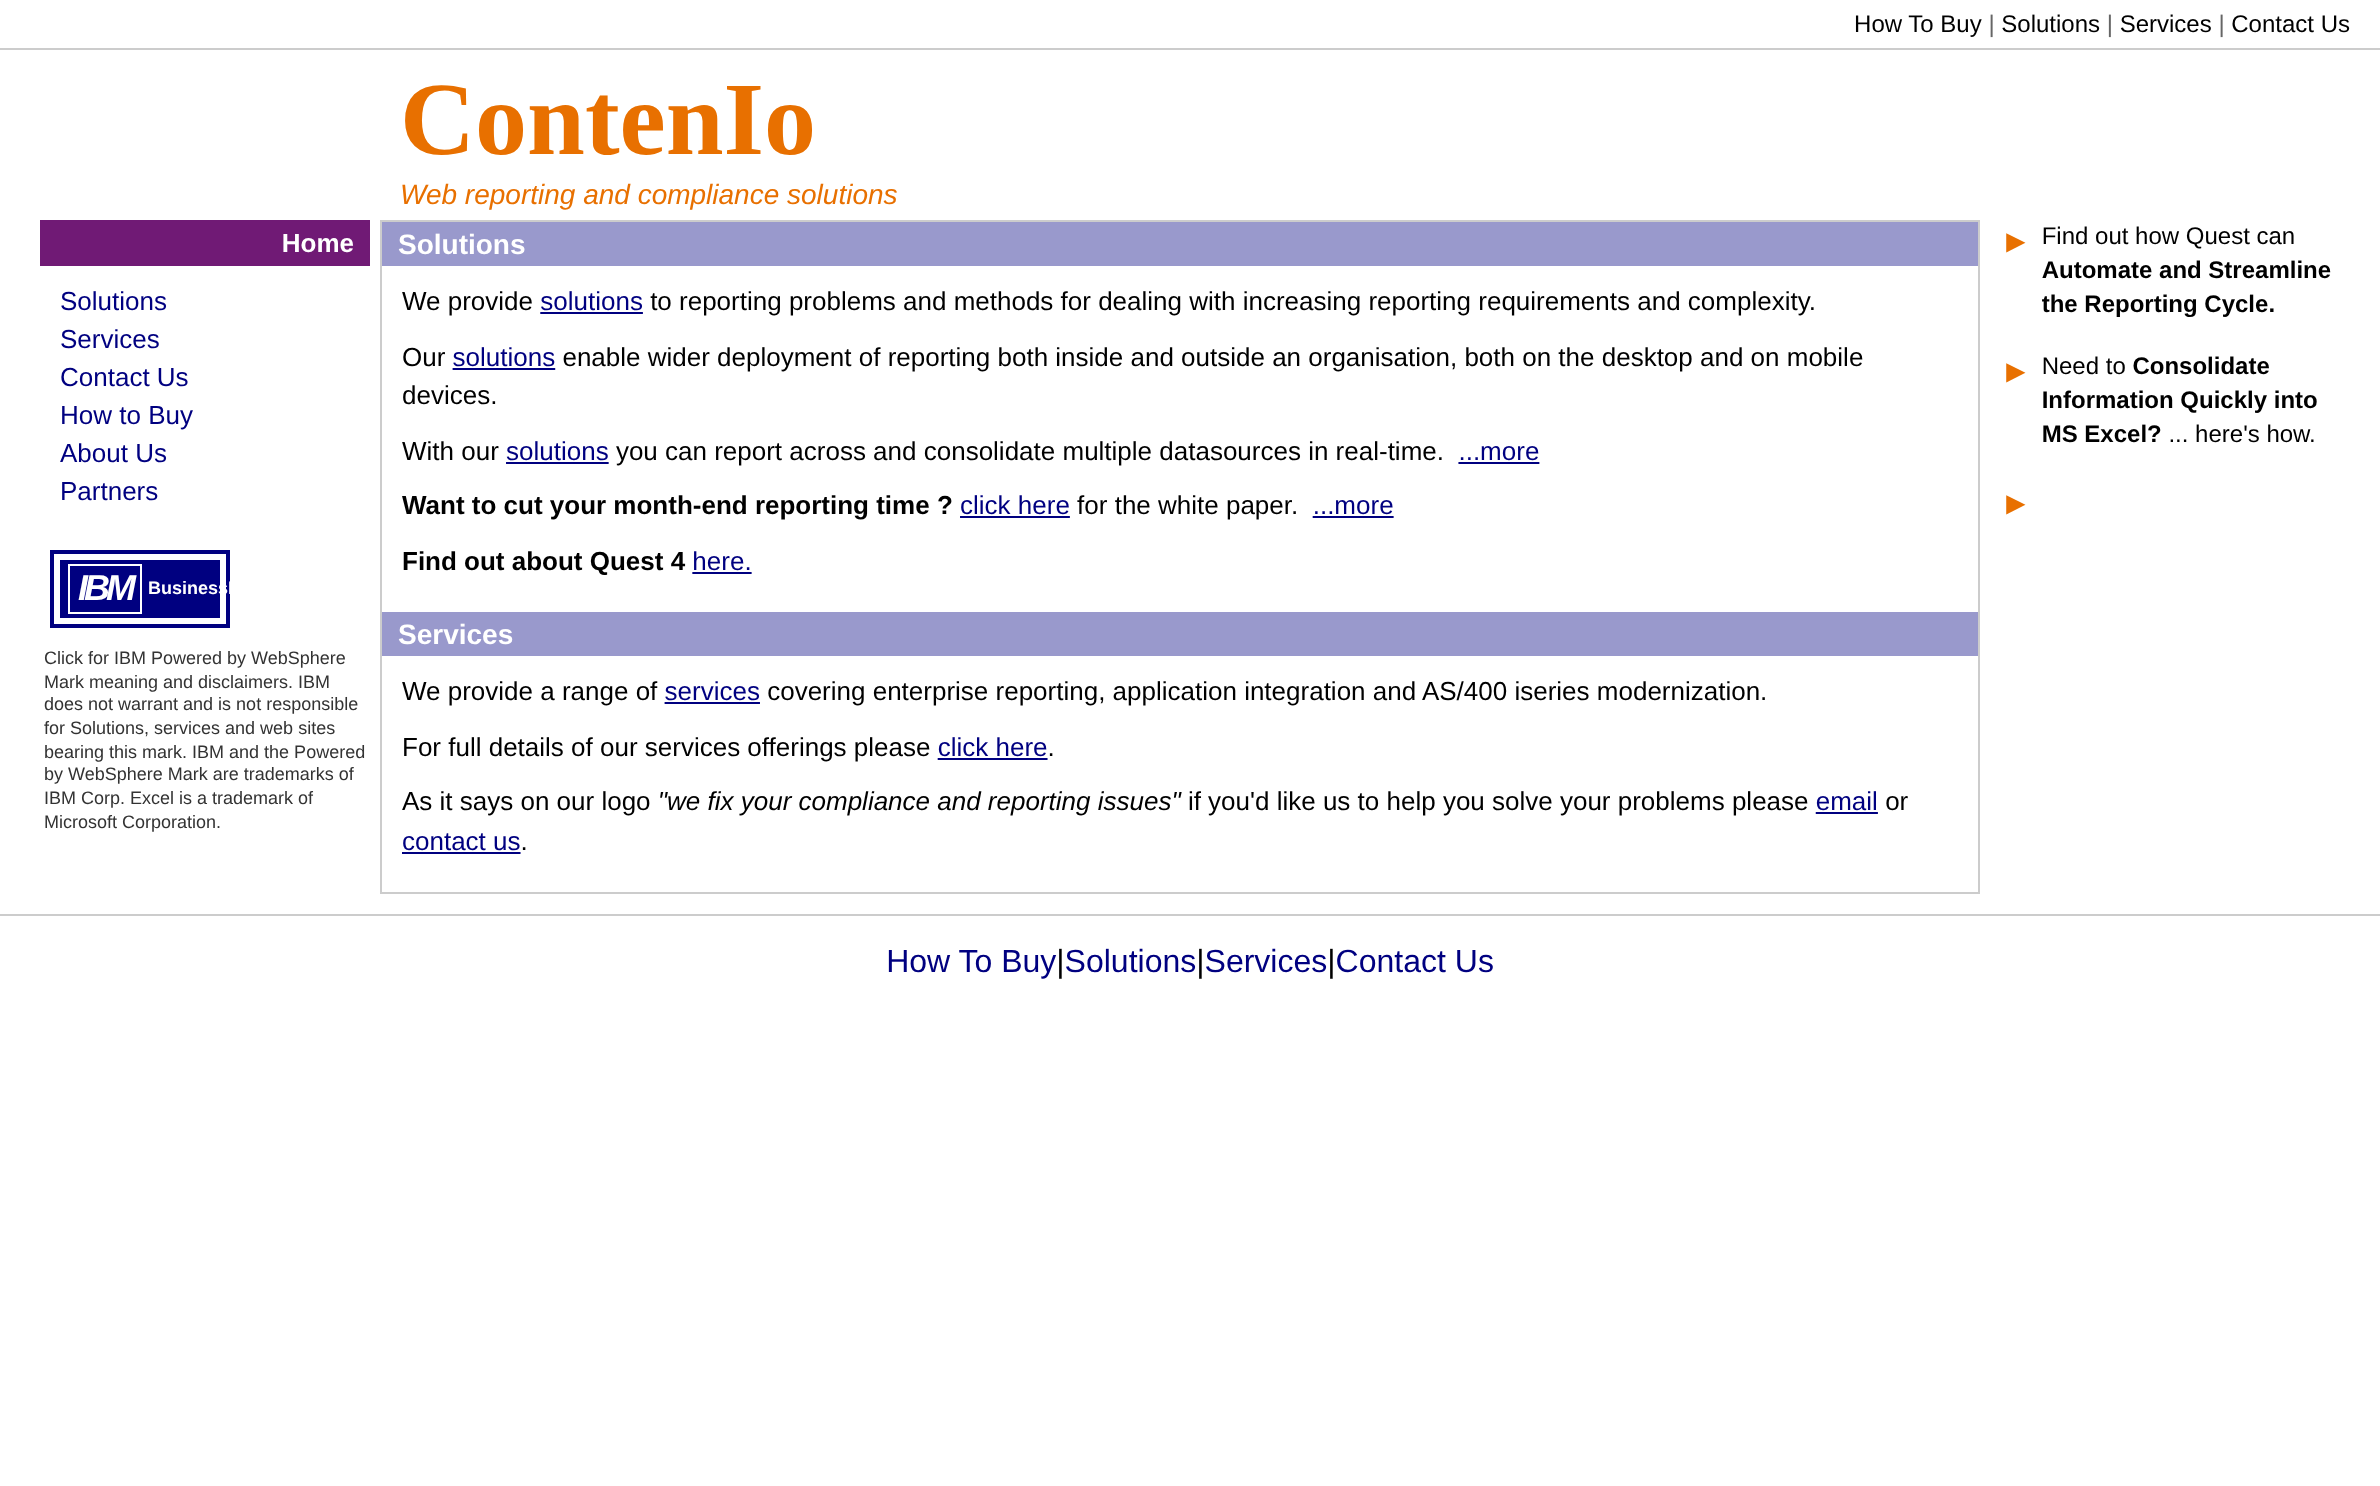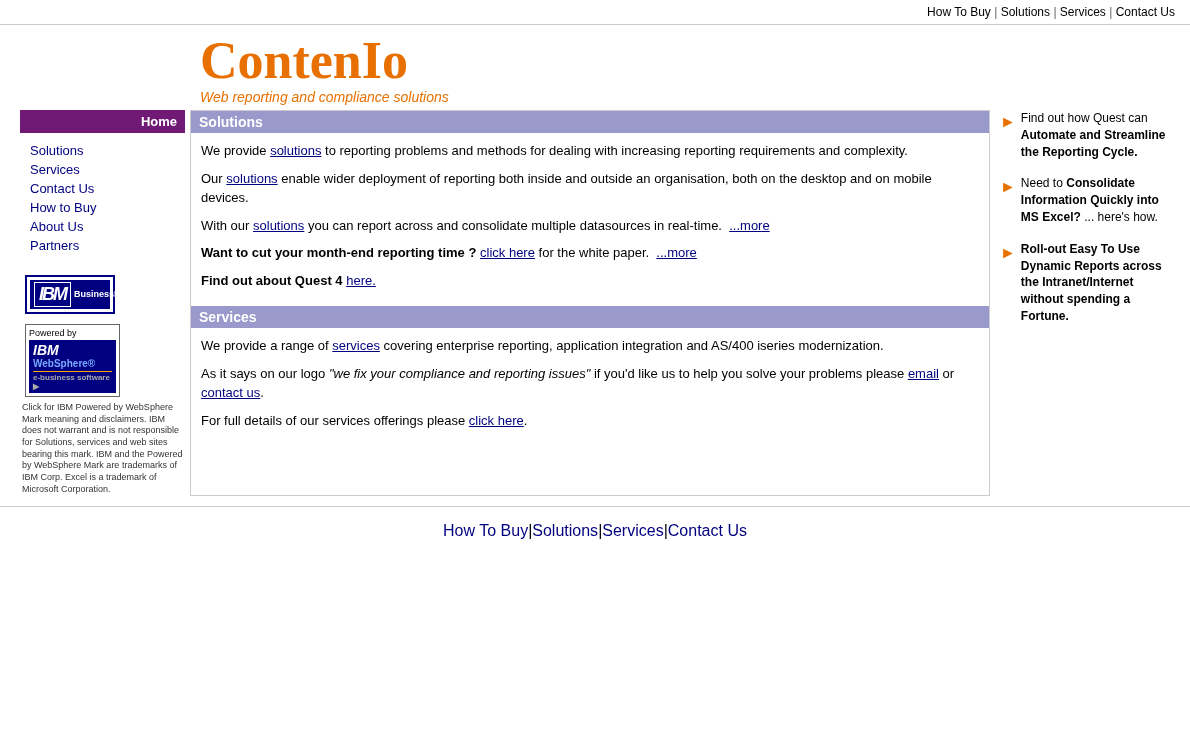--- a/index.html
+++ b/index.html
@@ -222,28 +222,20 @@
     <div id="ibm-partner-badge" style="cursor:pointer;">
       <div id="ibm-partner-inner">
         <span id="ibm-logo-text">IBM</span>
         <div style="display:flex; ">
           <span style="font-size:9px; color:white; line-height:1.1;">Business</span>
           <span style="font-size:9px; color:white; line-height:1.1;">Partner</span>
         </div>
       </div>
     </div>
 
-    <div id="websphere-badge" style="cursor:pointer; margin-top:5px;">
-      <div id="websphere-powered">Powered by</div>
-      <div id="websphere-inner">
-        <span id="websphere-ibm">IBM</span>
-        <span id="websphere-name"> WebSphere®</span>
-        <div id="websphere-subtitle">e-business software ▶</div>
-      </div>
-    </div>
     <div id="websphere-disclaimer">Click for IBM Powered by WebSphere Mark meaning and disclaimers. IBM does not warrant and is not responsible for Solutions, services and web sites bearing this mark. IBM and the Powered by WebSphere Mark are trademarks of IBM Corp.
 Excel is a trademark of Microsoft Corporation.</div>
   </div>
 
   <div id="center-content">
 
     <div class="section-header">Solutions</div>
     <div class="section-body">
       <p>
         We provide <a href="#">solutions</a> to reporting problems and methods for dealing with increasing reporting requirements and complexity.
@@ -261,46 +253,43 @@
         <strong>Find out about Quest 4</strong> <a href="#">here.</a>
       </p>
     </div>
 
     <div class="section-header">Services</div>
     <div class="section-body">
       <p>
         We provide a range of <a href="#">services</a> covering enterprise reporting, application integration and AS/400 iseries modernization.
       </p>
       <p>
+        For full details of our services offerings please <a href="#">click here</a>.
+      </p>
+      <p>
         As it says on our logo <em>"we fix your compliance and reporting issues"</em> if you'd like us to help you solve your problems please <a href="#">email</a> or <a href="#">contact us</a>.
-      </p>
-      <p>
-        For full details of our services offerings please <a href="#">click here</a>.
       </p>
     </div>
   </div>
 
   <div id="right-sidebar">
     <div class="right-item">
       <span class="right-arrow">►</span>
       <div class="right-item-text">
         Find out how Quest can <strong>Automate and Streamline the Reporting Cycle.</strong>
       </div>
     </div>
     <div class="right-item">
       <span class="right-arrow">►</span>
       <div class="right-item-text">
         Need to <strong>Consolidate Information Quickly into MS Excel?</strong> ... here's how.
       </div>
     </div>
     <div class="right-item">
       <span class="right-arrow">►</span>
-      <div class="right-item-text">
-        <strong>Roll-out Easy To Use Dynamic Reports across the Intranet/Internet without spending a Fortune.</strong>
-      </div>
     </div>
   </div>
 
 </div>
 
 <div id="footer">
   <div>
     <a href="#">How To Buy</a><span>|</span><a href="#">Solutions</a><span>|</span><a href="#">Services</a><span>|</span><a href="#">Contact Us</a>
   </div>
 </div>

